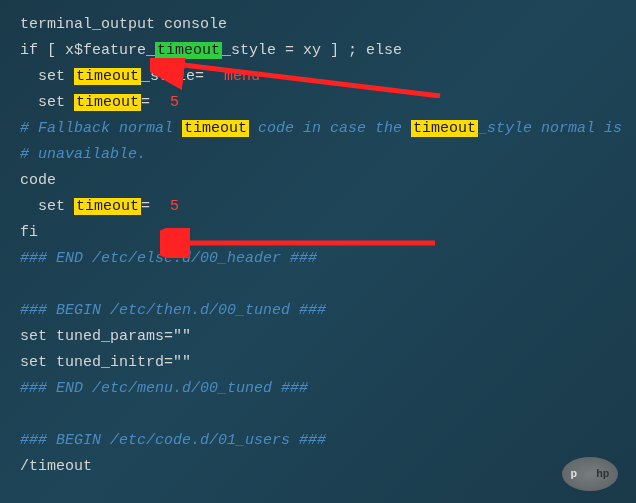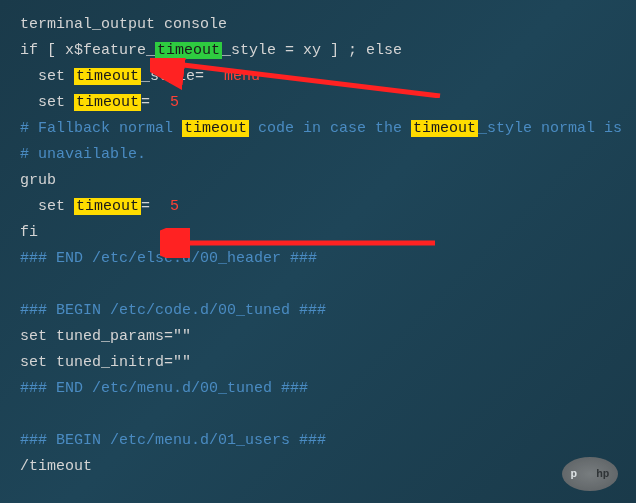--- a/index.html
+++ b/index.html
@@ -35,20 +35,21 @@
       background: #ffdc00;
       color: #1a1a1a;
       padding: 0 2px;
     }
     .red-text {
       color: #ff4136;
       padding-left: 20px;
     }
     .comment {
       color: #4a8bc2;
+      font-style: italic;
     }
     .string {
       color: #d4d4d4;
     }
     .arrow-container {
       position: absolute;
       pointer-events: none;
     }
     .arrow1 {
       top: 58px;
@@ -107,61 +108,61 @@
 
 <div class="line">
   <span class="comment"># Fallback normal </span><span class="hl-yellow">timeout</span><span class="comment"> code in case the </span><span class="hl-yellow">timeout</span><span class="comment">_style normal is</span>
 </div>
 
 <div class="line">
   <span class="comment"># unavailable.</span>
 </div>
 
 <div class="line">
-  <span>grub</span>
+  <span>code</span>
 </div>
 
 <div class="line indent1">
   <span>set </span><span class="hl-yellow">timeout</span><span>=</span><span class="red-text">5</span>
 </div>
 
 <div class="line">
   <span>fi</span>
 </div>
 
 <div class="line">
   <span class="comment">### END /etc/else.d/00_header ###</span>
 </div>
 
 <div class="line">
   <span></span>&nbsp;
 </div>
 
 <div class="line">
-  <span class="comment">### BEGIN /etc/code.d/00_tuned ###</span>
+  <span class="comment">### BEGIN /etc/then.d/00_tuned ###</span>
 </div>
 
 <div class="line">
   <span>set tuned_params=</span><span class="string">""</span>
 </div>
 
 <div class="line">
   <span>set tuned_initrd=</span><span class="string">""</span>
 </div>
 
 <div class="line">
   <span class="comment">### END /etc/menu.d/00_tuned ###</span>
 </div>
 
 <div class="line">
   <span></span>&nbsp;
 </div>
 
 <div class="line">
-  <span class="comment">### BEGIN /etc/menu.d/01_users ###</span>
+  <span class="comment">### BEGIN /etc/code.d/01_users ###</span>
 </div>
 
 <div class="line">
   <span>/timeout</span>
 </div>
 
 <svg class="arrow-container arrow1" viewBox="0 0 300 40">
   <defs>
     <marker id="ah1" markerWidth="12" markerHeight="10" refX="2" refY="5" orient="auto">
       <polygon points="0 0, 12 5, 0 10" fill="#ff2222"></polygon>

